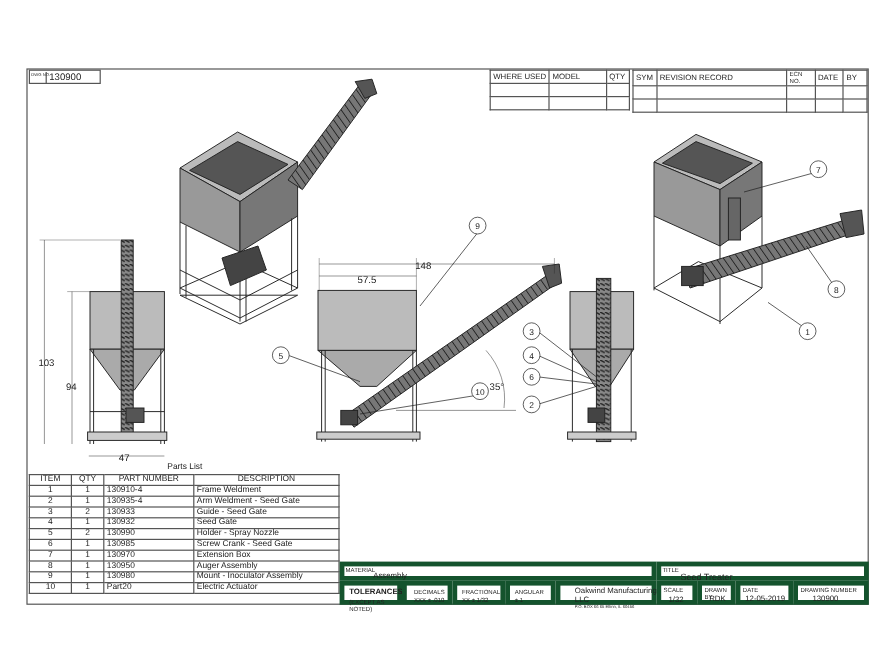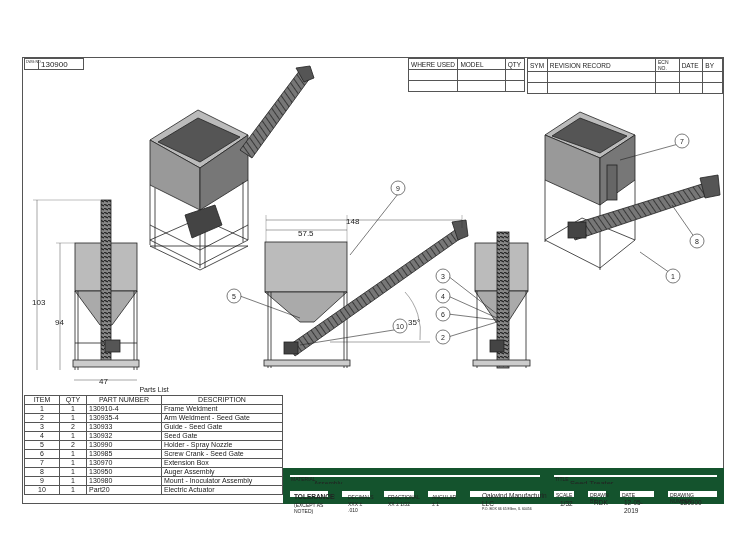--- a/index.html
+++ b/index.html
@@ -16,21 +16,21 @@
   
   table.rev { position:absolute; border-collapse:collapse; font-size:6.5px; }
   table.rev td { border:1px solid #555; height:10px; padding:0 2px; }
   
   .parts-title { left:25px; top:386px; width:258px; text-align:center; font-size:7px; }
   table.parts { position:absolute; left:24px; top:395px; width:259px; border-collapse:collapse; font-size:7px; }
   table.parts td, table.parts th { border:1px solid #555; height:7.3px; padding:0 2px; line-height:8px; font-weight:normal; }
   table.parts th { text-align:center; }
   table.parts td.c { text-align:center; }
   
-  .tb { position:absolute; border:7px solid #14532d; box-sizing:border-box;text-decoration:underline; }
+  .tb { position:absolute; border:4px solid #14532d; box-sizing:border-box;text-decoration:underline; }
   svg { position:absolute; left:0; top:0; }
 </style>
 </head>
 <body>
 
 <div class="sheet"></div>
 
 <div class="abs dwgbox">
   <span class="lbl">DWG NO.</span>
   <span class="val">130900</span>

